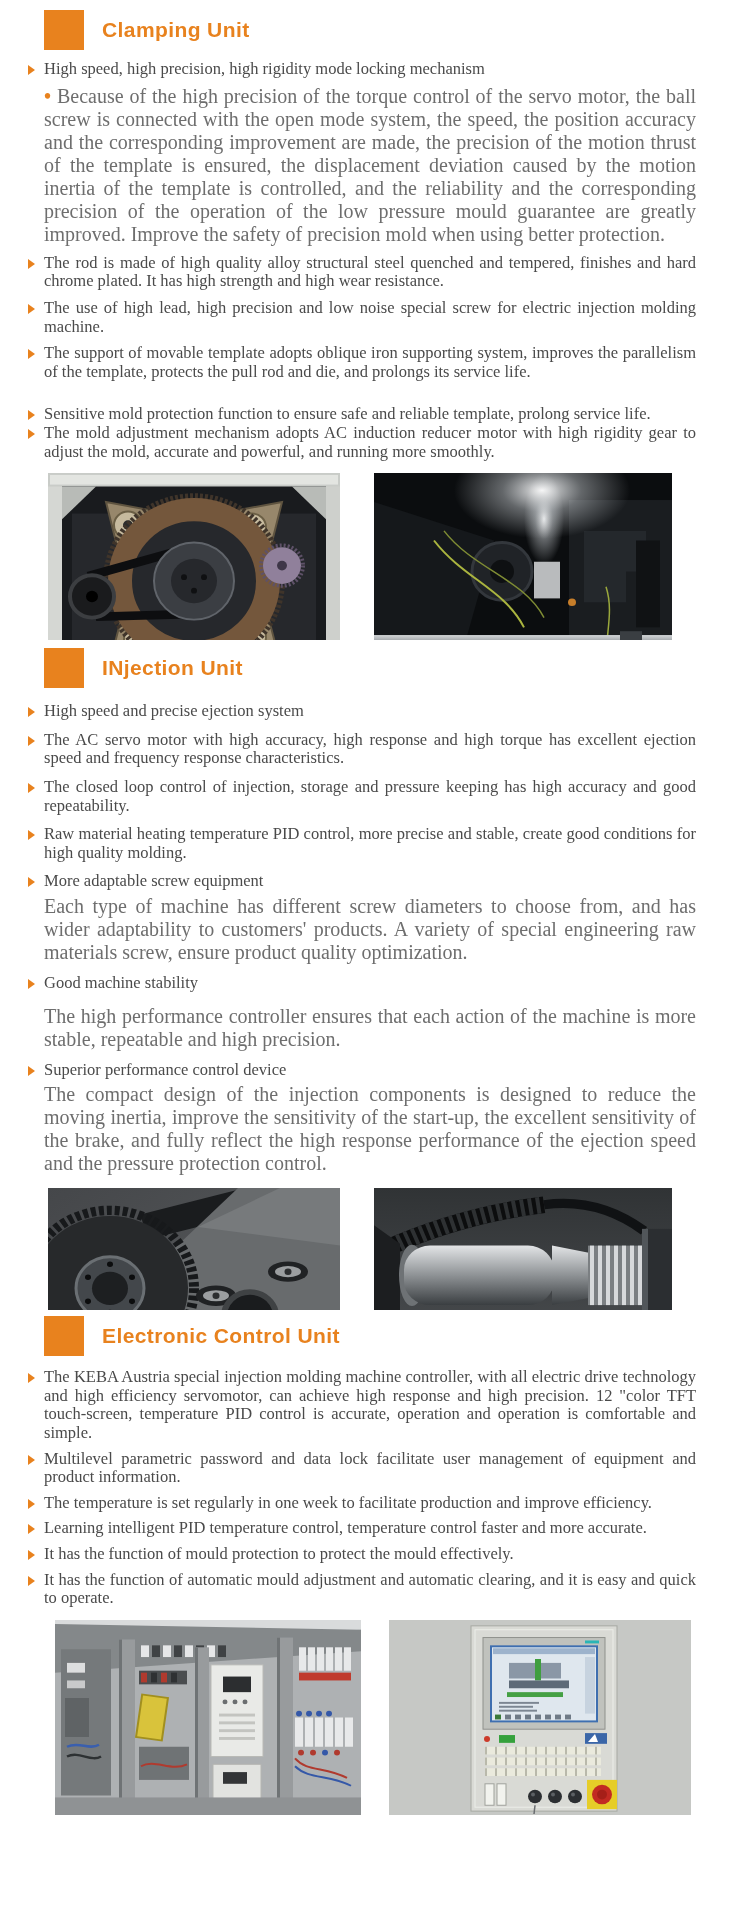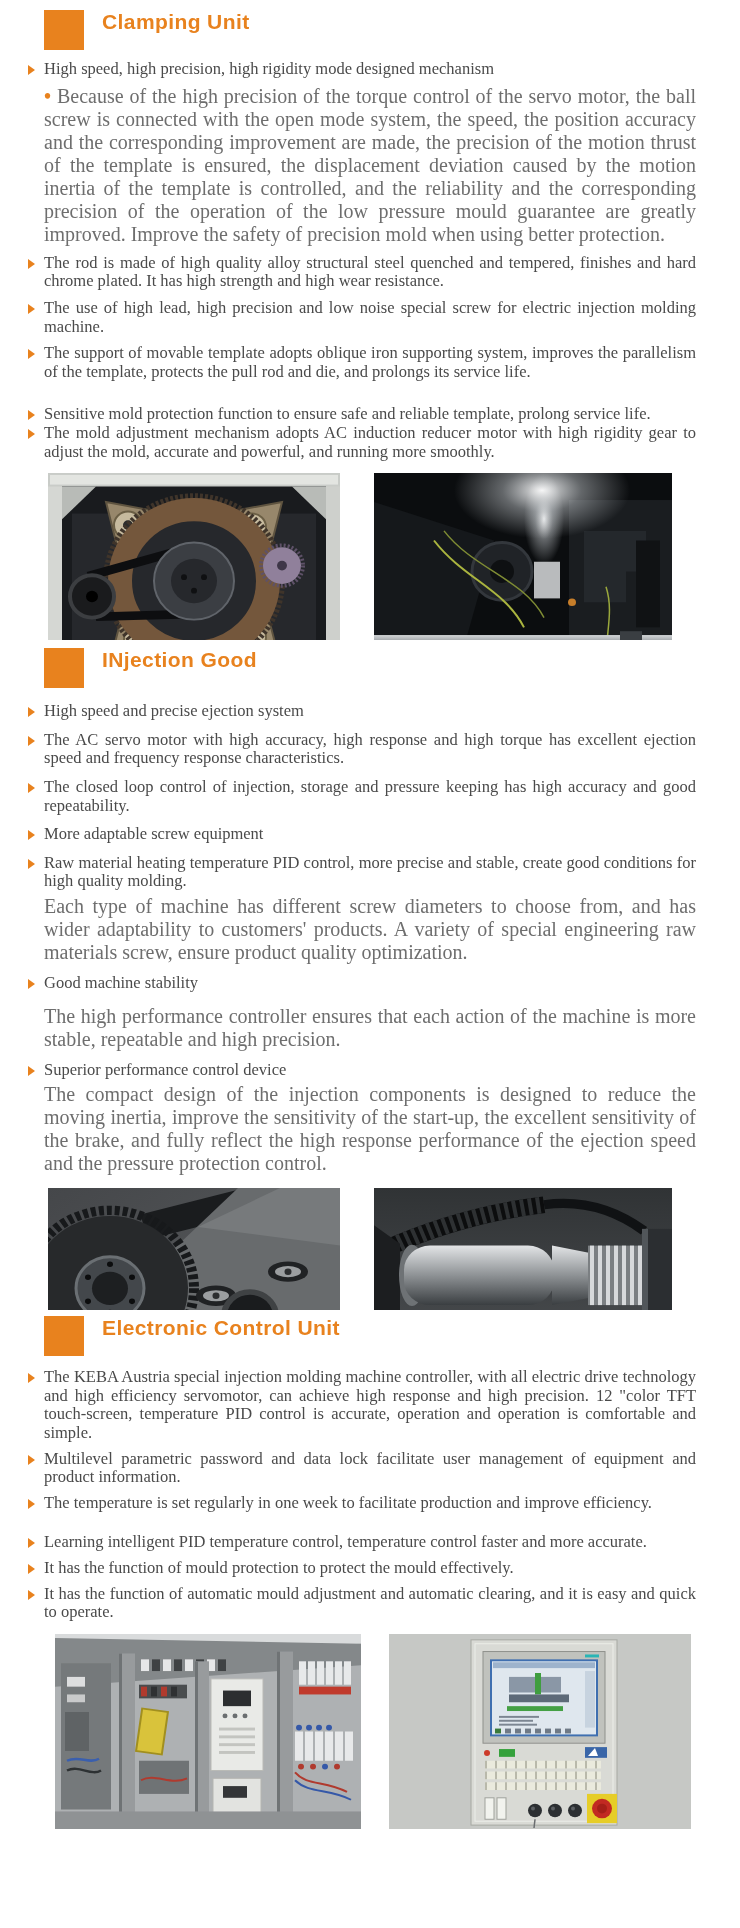--- a/index.html
+++ b/index.html
@@ -2,21 +2,21 @@
 <html><head>
 <meta charset="utf-8">
 <style>
   *{box-sizing:border-box}
   html,body{margin:0;padding:0}
   body{width:740px;height:1928px;background:#ffffff;font-family:"Liberation Serif",serif;overflow:hidden}
   .sec{overflow:hidden}
   #sec1{height:640px;padding-top:10px}
   #sec2{height:670px;padding-top:8px}
   #sec3{height:618px;padding-top:6px}
-  .sec-header{display:flex;align-items:flex-start;padding-left:44px;height:40px}
+  .sec-header{display:flex;align-items:center;padding-left:44px;height:40px}
   .sq{width:40px;height:40px;background:#e8821e;flex:0 0 40px}
   .sec-title{font-family:"Liberation Sans",sans-serif;font-weight:bold;font-size:21px;color:#e8821e;margin:0 0 0 18px;letter-spacing:.4px}
   .bullet{display:flex;padding:0 44px 0 28px}
   .arr{flex:0 0 16px;padding-top:5px}
   .tri{display:block;width:0;height:0;border-left:7px solid #e8821e;border-top:5px solid transparent;border-bottom:5px solid transparent}
   .btext{margin:0;font-size:16.5px;line-height:1.13;color:#4a4a4a;text-align:justify;width:100%}
   .sub{margin:0 44px;font-size:20px;line-height:1.15;color:#6e6e6e;text-align:justify}
   .dot{color:#e8821e;font-weight:bold}
   .photos{display:flex}
   #sec1 .photos,#sec2 .photos{padding-left:48px;gap:34px}
@@ -29,21 +29,21 @@
 <div class="sec" id="sec1">
   <div class="sec-header">
     <span class="sq"></span>
     <h2 class="sec-title">Clamping  Unit</h2>
   </div>
 
   <div class="bullet" style="margin-top:10px">
     <span class="arr">
         <i class="tri"></i>
       </span>
-    <p class="btext">High speed, high precision, high rigidity mode designed mechanism</p>
+    <p class="btext">High speed, high precision, high rigidity mode locking mechanism</p>
   </div>
   <p class="sub" style="margin-top:6px"><span class="dot">•</span><span> Because of the high precision of the torque control of the servo motor, the ball screw is connected with the open mode system, the speed, the position accuracy and the corresponding improvement are made, the precision of the motion thrust of the template is ensured, the displacement deviation caused by the motion inertia of the template is controlled, and the reliability and the corresponding precision of the operation of the low pressure mould guarantee are greatly improved. Improve the safety of precision mold when using better protection.</span></p>
 
   <div class="bullet" style="margin-top:8px">
     <span class="arr">
         <i class="tri"></i>
       </span>
     <p class="btext">The rod is made of high quality alloy structural steel quenched and tempered, finishes and hard chrome plated. It has high strength and high wear resistance.</p>
   </div>
   <div class="bullet" style="margin-top:8px">
@@ -145,21 +145,21 @@
       <rect x="246" y="164" width="22" height="26" fill="#3a3e42"></rect>
       <rect x="0" y="194" width="298" height="16" fill="url(#p2chrome2)"></rect>
       <circle cx="198" cy="134" r="4" fill="#c77e2a"></circle>
     </svg>
   </div>
 </div>
 
 <div class="sec" id="sec2">
   <div class="sec-header">
     <span class="sq"></span>
-    <h2 class="sec-title">INjection Good</h2>
+    <h2 class="sec-title">INjection Unit</h2>
   </div>
 
   <div class="bullet" style="margin-top:14px">
     <span class="arr">
         <i class="tri"></i>
       </span>
     <p class="btext">High speed and precise ejection system</p>
   </div>
   <div class="bullet" style="margin-top:10px">
     <span class="arr">
@@ -170,27 +170,27 @@
   <div class="bullet" style="margin-top:10px">
     <span class="arr">
         <i class="tri"></i>
       </span>
     <p class="btext">The closed loop control of injection, storage and pressure keeping has high accuracy and good repeatability.</p>
   </div>
   <div class="bullet" style="margin-top:10px">
     <span class="arr">
         <i class="tri"></i>
       </span>
+    <p class="btext">Raw material heating temperature PID control, more precise and stable, create good conditions for high quality molding.</p>
+  </div>
+  <div class="bullet" style="margin-top:10px">
+    <span class="arr">
+        <i class="tri"></i>
+      </span>
     <p class="btext">More adaptable screw equipment</p>
-  </div>
-  <div class="bullet" style="margin-top:10px">
-    <span class="arr">
-        <i class="tri"></i>
-      </span>
-    <p class="btext">Raw material heating temperature PID control, more precise and stable, create good conditions for high quality molding.</p>
   </div>
   <p class="sub" style="margin-top:4px">Each type of machine has different screw diameters to choose from, and has wider adaptability to customers' products. A variety of special engineering raw materials screw, ensure product quality optimization.</p>
   <div class="bullet" style="margin-top:10px">
     <span class="arr">
         <i class="tri"></i>
       </span>
     <p class="btext">Good machine stability</p>
   </div>
   <p class="sub" style="margin-top:12px">The high performance controller ensures that each action of the machine is more stable, repeatable and high precision.</p>
   <div class="bullet" style="margin-top:10px">
@@ -305,21 +305,21 @@
         <i class="tri"></i>
       </span>
     <p class="btext">Multilevel parametric password and data lock facilitate user management of equipment and product information.</p>
   </div>
   <div class="bullet" style="margin-top:7px">
     <span class="arr">
         <i class="tri"></i>
       </span>
     <p class="btext">The temperature is set regularly in one week to facilitate production and improve efficiency.</p>
   </div>
-  <div class="bullet" style="margin-top:21px">
+  <div class="bullet" style="margin-top:7px">
     <span class="arr">
         <i class="tri"></i>
       </span>
     <p class="btext">Learning intelligent PID temperature control, temperature control faster and more accurate.</p>
   </div>
   <div class="bullet" style="margin-top:7px">
     <span class="arr">
         <i class="tri"></i>
       </span>
     <p class="btext">It has the function of mould protection to protect the mould effectively.</p>

